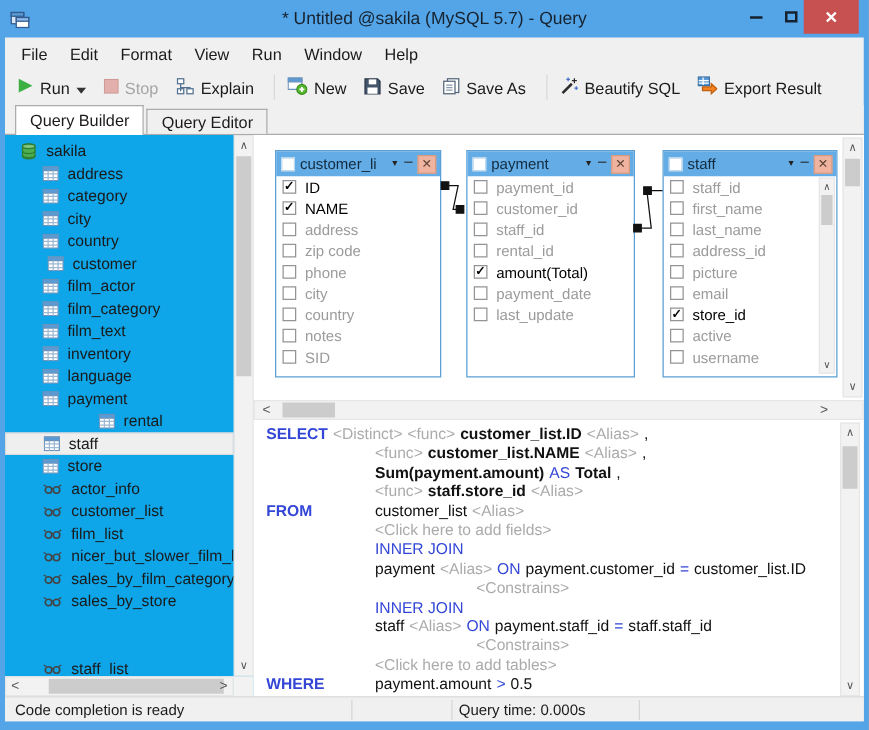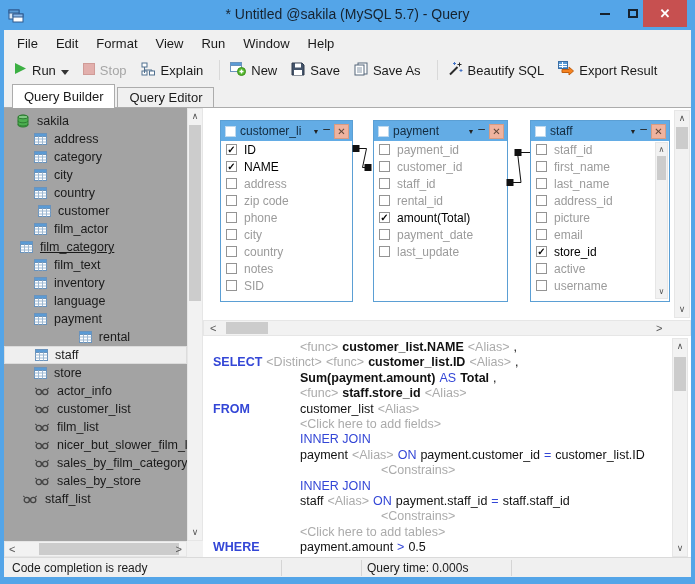--- a/index.html
+++ b/index.html
@@ -27,21 +27,21 @@
   .tsep { width:1px; height:20px; background:#D9D9D9; margin:0 10px 0 2px; }
 
   .tabbar { position:absolute; left:0; top:54px; width:687px; height:24px; background:#F0F0F0; border-bottom:1px solid #ACACAC; display:flex; align-items:flex-end; padding-left:8px; }
   .tab { border:1px solid #ACACAC; border-bottom:none; background:#F0F0F0; height:20px; padding:0 11px; font-size:13px; color:#1a1a1a; display:flex; align-items:center; margin-right:2px; }
   .tab.active { background:#fff; height:24px; margin-bottom:-1px; }
 
   
   .content { position:absolute; left:0; top:78px; width:687px; height:449px; background:#fff; }
 
   
-  .tree { position:absolute; left:0; top:0; width:199px; height:449px; background:#a3a3a3; }
+  .tree { position:absolute; left:0; top:0; width:199px; height:449px; background:#0ea5e9; }
   .tree-viewport { position:absolute; left:0; top:4px; width:183px; height:429px; overflow:hidden; }
   .trow { height:18px; display:flex; align-items:center; font-size:12.5px; color:#1a1a1a; white-space:nowrap; }
   .trow .ticon { flex:0 0 auto; margin-right:7px; display:flex; }
   .trow.selected { background:var(--selection-gray,#EFEFEF); border:1px solid #DCDCDC; }
 
   
   .sb { position:absolute; background:#F2F2F2; border:1px solid #E6E6E6; }
   .sb .thumb { position:absolute; background:#CCCCCC; }
   .sb .arr { position:absolute; color:#555; font-size:9px; line-height:9px; text-align:center; width:100%; }
   .sb .arrh { position:absolute; color:#555; font-size:11px; line-height:14px; }
@@ -270,21 +270,21 @@
             <div class="trow" style="padding-left: 30px;">
               <span class="ticon">
                 <svg width="13" height="12">
                   <rect x="0.5" y="0.5" width="12" height="11" fill="#fff" stroke="#6A93BC"></rect>
                   <rect x="0.5" y="0.5" width="12" height="3" fill="#5B9BD5" stroke="#6A93BC"></rect>
                   <path d="M0.5 6 H12.5 M0.5 9 H12.5 M4.5 3.5 V11.5 M8.5 3.5 V11.5" stroke="#9DB8D2" fill="none"></path>
                 </svg>
               </span>
               <span>film_actor</span>
             </div>
-            <div class="trow" style="padding-left: 16px; text-decoration: underline;">
+            <div class="trow" style="padding-left: 30px;">
               <span class="ticon">
                 <svg width="13" height="12">
                   <rect x="0.5" y="0.5" width="12" height="11" fill="#fff" stroke="#6A93BC"></rect>
                   <rect x="0.5" y="0.5" width="12" height="3" fill="#5B9BD5" stroke="#6A93BC"></rect>
                   <path d="M0.5 6 H12.5 M0.5 9 H12.5 M4.5 3.5 V11.5 M8.5 3.5 V11.5" stroke="#9DB8D2" fill="none"></path>
                 </svg>
               </span>
               <span>film_category</span>
             </div>
             <div class="trow" style="padding-left: 30px;">
@@ -416,21 +416,21 @@
               <span class="ticon">
                 <svg width="16" height="10" viewBox="0 0 16 10">
                   <path d="M1 2 L3 3.2 M15 2 L13 3.2" stroke="#444" fill="none"></path>
                   <circle cx="4.8" cy="6" r="2.6" fill="none" stroke="#444" stroke-width="1.3"></circle>
                   <circle cx="11.2" cy="6" r="2.6" fill="none" stroke="#444" stroke-width="1.3"></circle>
                   <path d="M7.3 5.2 q0.7 -1.2 1.4 0" fill="none" stroke="#444"></path>
                 </svg>
               </span>
               <span>sales_by_store</span>
             </div>
-            <div class="trow" style="padding-left: 18px;">
+            <div class="trow" style="padding-left: 30px; margin-top: 36px;">
               <span class="ticon">
                 <svg width="16" height="10" viewBox="0 0 16 10">
                   <path d="M1 2 L3 3.2 M15 2 L13 3.2" stroke="#444" fill="none"></path>
                   <circle cx="4.8" cy="6" r="2.6" fill="none" stroke="#444" stroke-width="1.3"></circle>
                   <circle cx="11.2" cy="6" r="2.6" fill="none" stroke="#444" stroke-width="1.3"></circle>
                   <path d="M7.3 5.2 q0.7 -1.2 1.4 0" fill="none" stroke="#444"></path>
                 </svg>
               </span>
               <span>staff_list</span>
             </div>
@@ -608,22 +608,22 @@
           </div>
         </div>
 
         <div class="mid-hscroll sb">
           <div class="arrh" style="left:6px; top:0">&lt;</div>
           <div class="thumb" style="top:1px; bottom:1px; left:22px; width:42px"></div>
           <div class="arrh" style="left:452px; top:0">&gt;</div>
         </div>
 
         <div class="sqlpane">
+            <div class="sql-line flow"><span class="sg-kw">SELECT</span><span class="sg-ph">&lt;Distinct&gt;</span><span class="sg-ph">&lt;func&gt;</span><span class="sg-idb">customer_list.ID</span><span class="sg-ph">&lt;Alias&gt;</span><span class="sg-id">,</span></div>
             <div class="sql-line"><span class="sg-ph">&lt;func&gt;</span><span class="sg-idb">customer_list.NAME</span><span class="sg-ph">&lt;Alias&gt;</span><span class="sg-id">,</span></div>
-            <div class="sql-line flow"><span class="sg-kw">SELECT</span><span class="sg-ph">&lt;Distinct&gt;</span><span class="sg-ph">&lt;func&gt;</span><span class="sg-idb">customer_list.ID</span><span class="sg-ph">&lt;Alias&gt;</span><span class="sg-id">,</span></div>
             <div class="sql-line"><span class="sg-idb">Sum(payment.amount)</span><span class="sg-kw2">AS</span><span class="sg-idb">Total</span><span class="sg-id">,</span></div>
             <div class="sql-line"><span class="sg-ph">&lt;func&gt;</span><span class="sg-idb">staff.store_id</span><span class="sg-ph">&lt;Alias&gt;</span></div>
             <div class="sql-line"><span class="sg-kw kw-col">FROM</span><span class="sg-id">customer_list</span><span class="sg-ph">&lt;Alias&gt;</span></div>
             <div class="sql-line"><span class="sg-ph">&lt;Click here to add fields&gt;</span></div>
             <div class="sql-line"><span class="sg-kw2">INNER JOIN</span></div>
             <div class="sql-line"><span class="sg-id">payment</span><span class="sg-ph">&lt;Alias&gt;</span><span class="sg-kw2">ON</span><span class="sg-id">payment.customer_id</span><span class="sg-op">=</span><span class="sg-id">customer_list.ID</span></div>
             <div class="sql-line ind2"><span class="sg-ph">&lt;Constrains&gt;</span></div>
             <div class="sql-line"><span class="sg-kw2">INNER JOIN</span></div>
             <div class="sql-line"><span class="sg-id">staff</span><span class="sg-ph">&lt;Alias&gt;</span><span class="sg-kw2">ON</span><span class="sg-id">payment.staff_id</span><span class="sg-op">=</span><span class="sg-id">staff.staff_id</span></div>
             <div class="sql-line ind2"><span class="sg-ph">&lt;Constrains&gt;</span></div>

